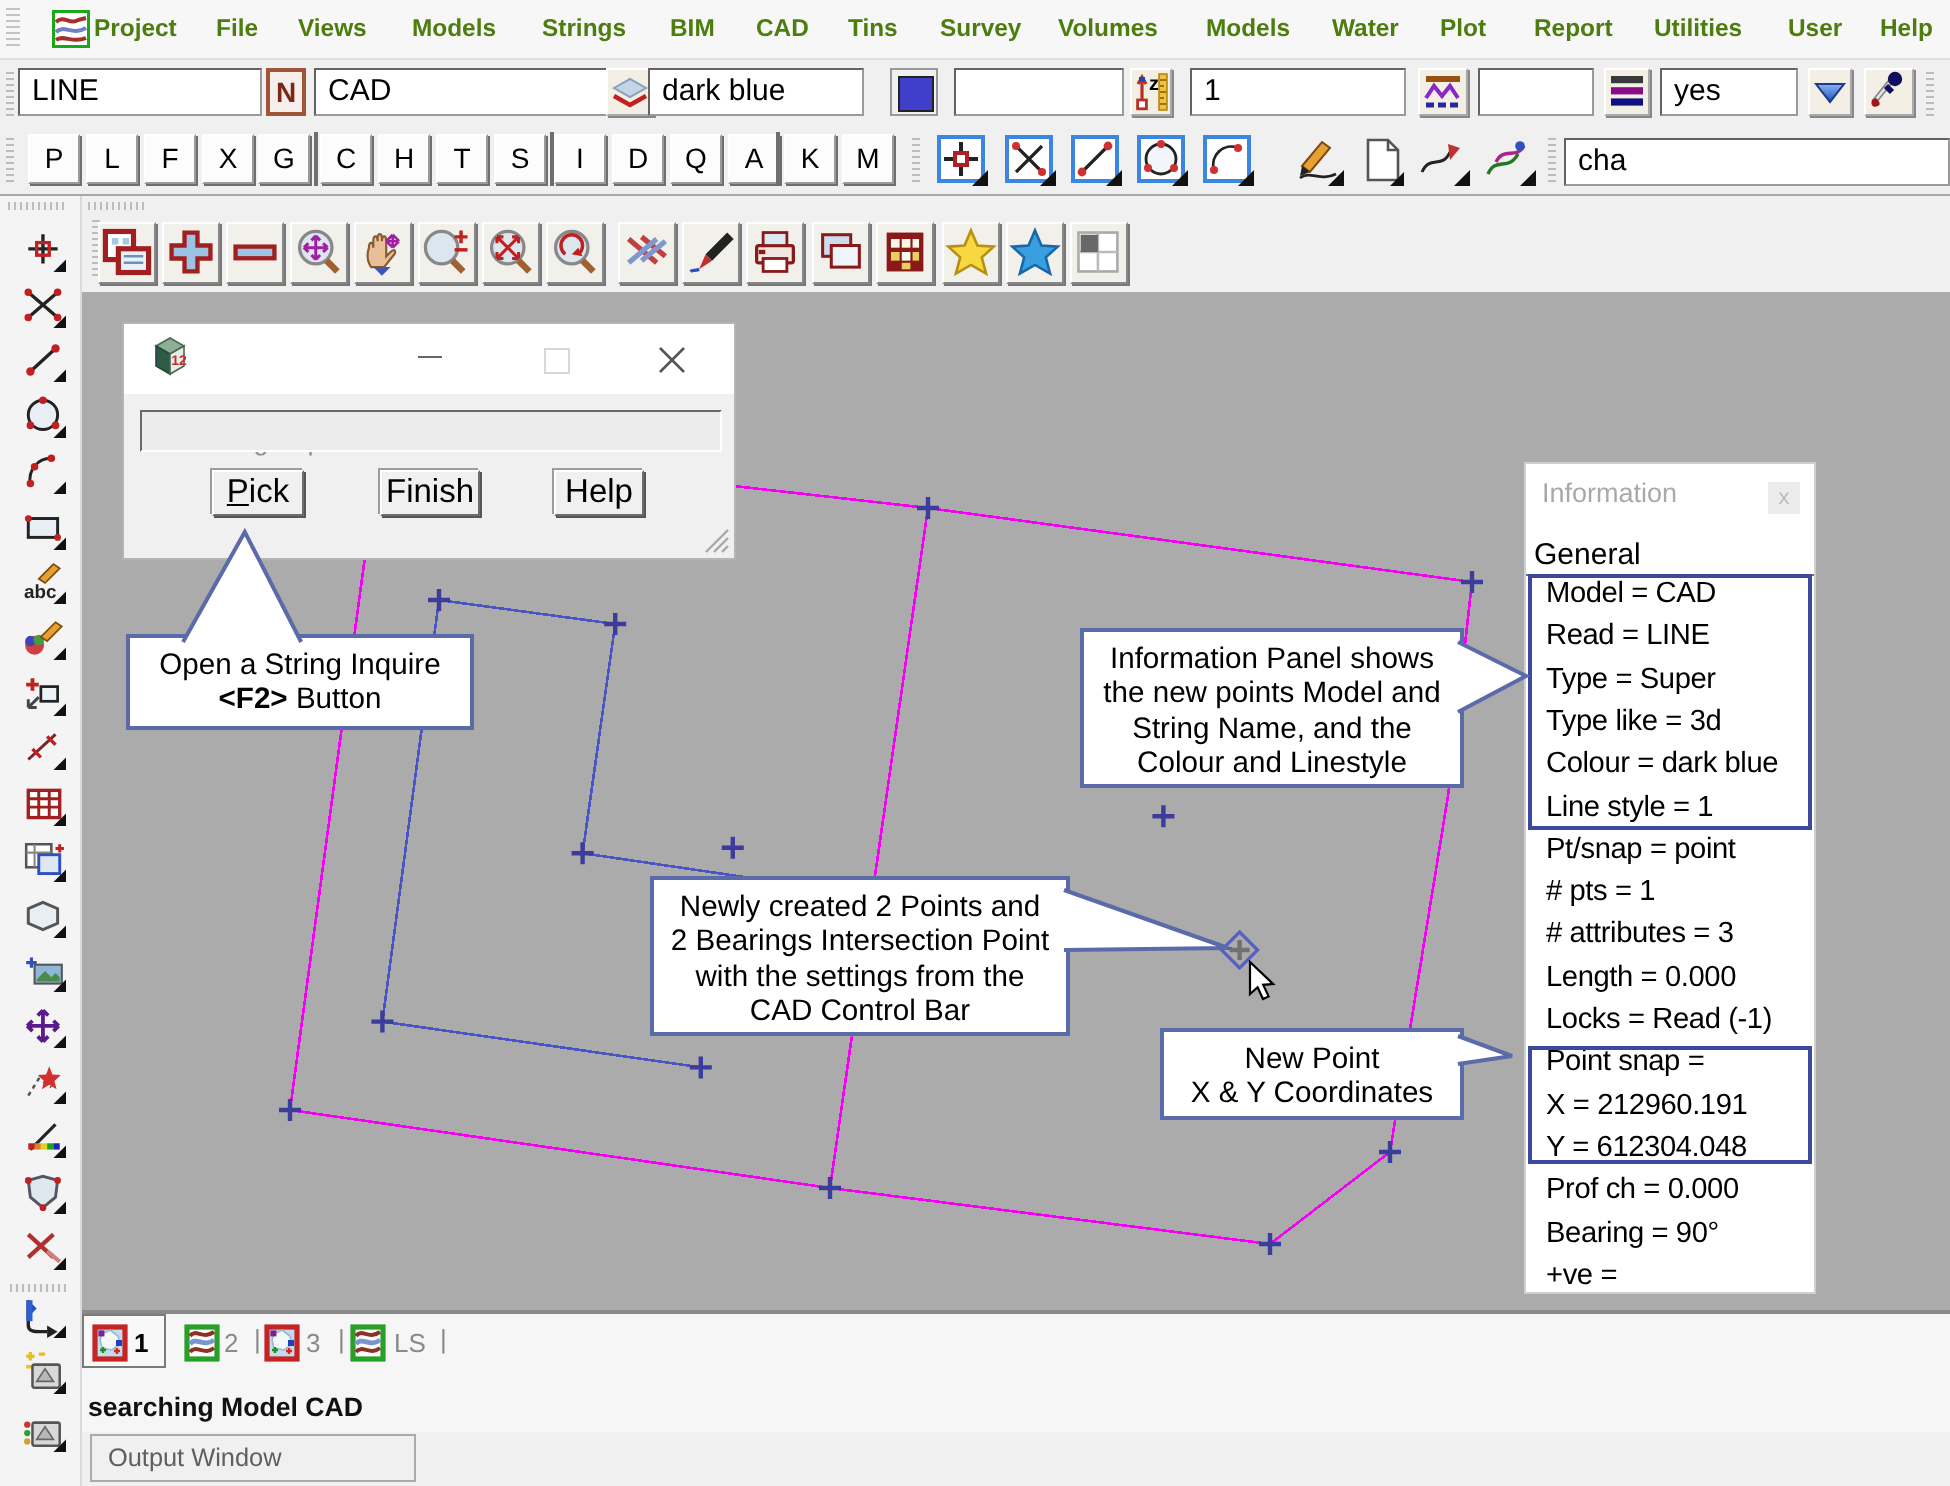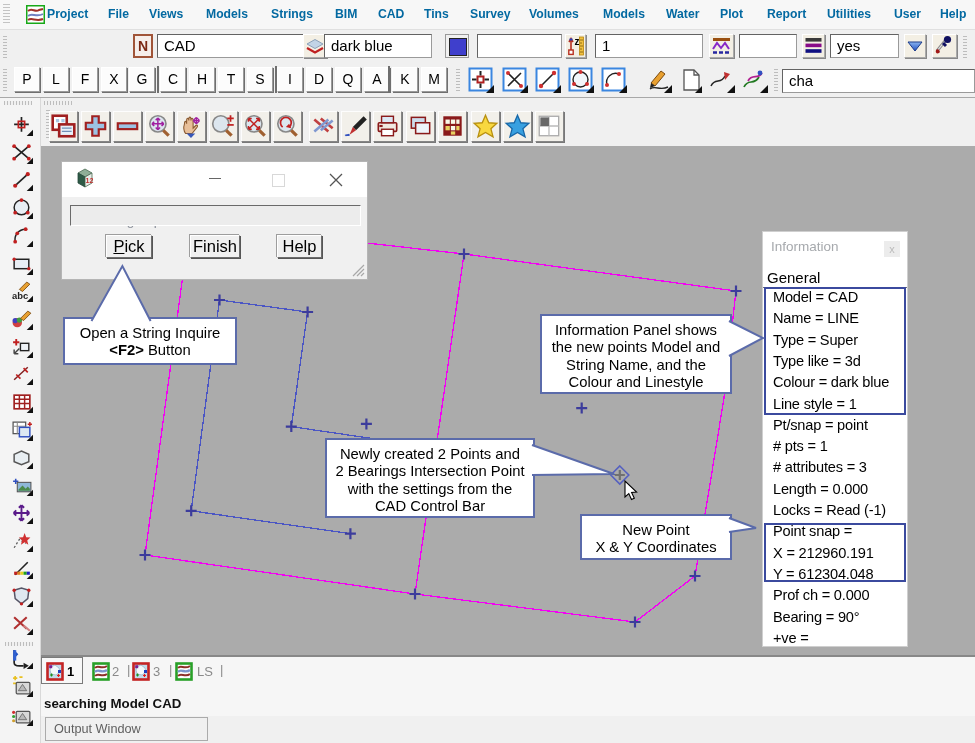--- a/index.html
+++ b/index.html
@@ -1,20 +1,20 @@
 <!DOCTYPE html>
 <html><head>
 <meta charset="utf-8">
 <style>
   html,body{margin:0;padding:0;}
   body{width:975px;height:743px;overflow:hidden;font-family:"Liberation Sans",sans-serif;position:relative;background:#f0f0f0;}
   .abs{position:absolute;}
   
   #menubar{left:0;top:0;width:975px;height:29px;background:#f7f7f7;border-bottom:1px solid #e0e0e0;}
-  .mi{position:absolute;top:7px;font-size:12.2px;font-weight:bold;color:#0369a1;}
+  .mi{position:absolute;top:7px;font-size:12.2px;font-weight:bold;color:#4d7c0f;}
   #row2{left:0;top:30px;width:975px;height:33px;background:#f0f0f0;}
   #row3{left:0;top:63px;width:975px;height:34px;background:#f0f0f0;border-bottom:1px solid #a8a8a8;}
   .fld{position:absolute;background:#fff;border:1px solid #9a9a9a;border-top-color:#636363;border-left-color:#636363;font-size:15px;color:#000;padding:2px 0 0 6px;box-sizing:border-box;}
   .grip{position:absolute;width:4px;background:repeating-linear-gradient(to bottom,#bdbdbd 0 1px,#f0f0f0 1px 3px);}
   .hgrip{position:absolute;height:4px;background:repeating-linear-gradient(to right,#bdbdbd 0 1px,#f0f0f0 1px 3px);}
   .lbtn{position:absolute;top:4px;width:26px;height:25px;background:#fcfcfc;border:1px solid #9a9a9a;border-top-color:#fff;border-left-color:#fff;box-shadow:1px 1px 0 #6f6f6f;box-sizing:border-box;text-align:center;font-size:14px;color:#000;padding-top:3px;}
   .ibtn{position:absolute;box-sizing:border-box;}
   
   .tbtn{position:absolute;top:111px;z-index:5;width:29px;height:31px;background:#f2f0ea;border:1px solid #868686;border-top-color:#fdfdfd;border-left-color:#fdfdfd;box-shadow:1px 1px 0 #787878;box-sizing:border-box;}
   
@@ -58,20 +58,21 @@
   <span class="mi" style="left:666px">Water</span>
   <span class="mi" style="left:720px">Plot</span>
   <span class="mi" style="left:767px">Report</span>
   <span class="mi" style="left:827px">Utilities</span>
   <span class="mi" style="left:894px">User</span>
   <span class="mi" style="left:940px">Help</span>
 </div>
 
 <div id="row2" class="abs">
   <div class="grip" style="left:3px;top:6px;height:22px;"></div>
+  <div class="fld" style="left:9px;top:4px;width:122px;height:24px;">LINE</div>
   <div class="ibtn" style="left:133px;top:4px;width:20px;height:24px;background:#f6eeea;border:2px solid #a05438;text-align:center;font-weight:bold;color:#7c2814;font-size:14px;line-height:20px;">N</div>
   <div class="fld" style="left:157px;top:4px;width:147px;height:24px;">CAD</div>
   <div class="ibtn" style="left:303px;top:4px;width:24px;height:24px;background:#f3efe4;border:1px solid #aaa;border-top-color:#fff;border-left-color:#fff;box-shadow:1px 1px 0 #888;"><svg width="22" height="22">
         <path d="M3 9 L11 4.5 L19 9 L11 13.5 Z" fill="#c2d4e6" stroke="#8aa0b8" stroke-width="1"></path>
         <path d="M3 13 L11 17.5 L19 13" fill="none" stroke="#c02020" stroke-width="2.2"></path>
       </svg></div>
   <div class="fld" style="left:324px;top:4px;width:108px;height:24px;">dark blue</div>
   <div class="ibtn" style="left:445px;top:4px;width:24px;height:24px;background:#f0f0f0;border:1px solid #999;padding:3px;box-sizing:border-box;">
       <div style="width:100%;height:100%;background:#3f3fcc;border:1px solid #222;"></div>
     </div>
@@ -357,21 +358,21 @@
   <div class="abs" style="left:4px;top:1px;width:163px;height:24px;background:#f0f0f0;border:1px solid #ababab;color:#5f5f5f;font-size:12.7px;padding:4px 0 0 8px;box-sizing:border-box;">Output Window</div>
 </div>
 <div class="abs" style="left:44px;top:696px;font-size:13.3px;font-weight:bold;color:#111;">searching Model CAD</div>
 
 <div id="infopanel" class="abs">
   <div class="abs" style="left:8px;top:7px;color:#a6a9ad;font-size:13.5px;">Information</div>
   <div class="abs" style="left:121px;top:9px;width:16px;height:16px;background:#ececec;color:#bbb;font-size:11px;text-align:center;line-height:16px;">x</div>
   <div class="abs" style="left:4px;top:37px;font-size:15px;color:#000;">General</div>
   <div class="abs" style="left:0;top:55px;width:144px;height:1px;background:#707070;"></div>
 <div class="inforow" style="top: 57px;">Model = CAD</div>
-    <div class="inforow" style="top: 78.3px;">Name = LINE</div>
+    <div class="inforow" style="top: 78.3px;">Read = LINE</div>
     <div class="inforow" style="top: 99.6px;">Type = Super</div>
     <div class="inforow" style="top: 120.9px;">Type like = 3d</div>
     <div class="inforow" style="top: 142.2px;">Colour = dark blue</div>
     <div class="inforow" style="top: 163.5px;">Line style = 1</div>
     <div class="inforow" style="top: 184.8px;">Pt/snap = point</div>
     <div class="inforow" style="top: 206.1px;"># pts = 1</div>
     <div class="inforow" style="top: 227.4px;"># attributes = 3</div>
     <div class="inforow" style="top: 248.7px;">Length = 0.000</div>
     <div class="inforow" style="top: 270px;">Locks = Read (-1)</div>
     <div class="inforow" style="top: 291.3px;">Point snap =</div>

